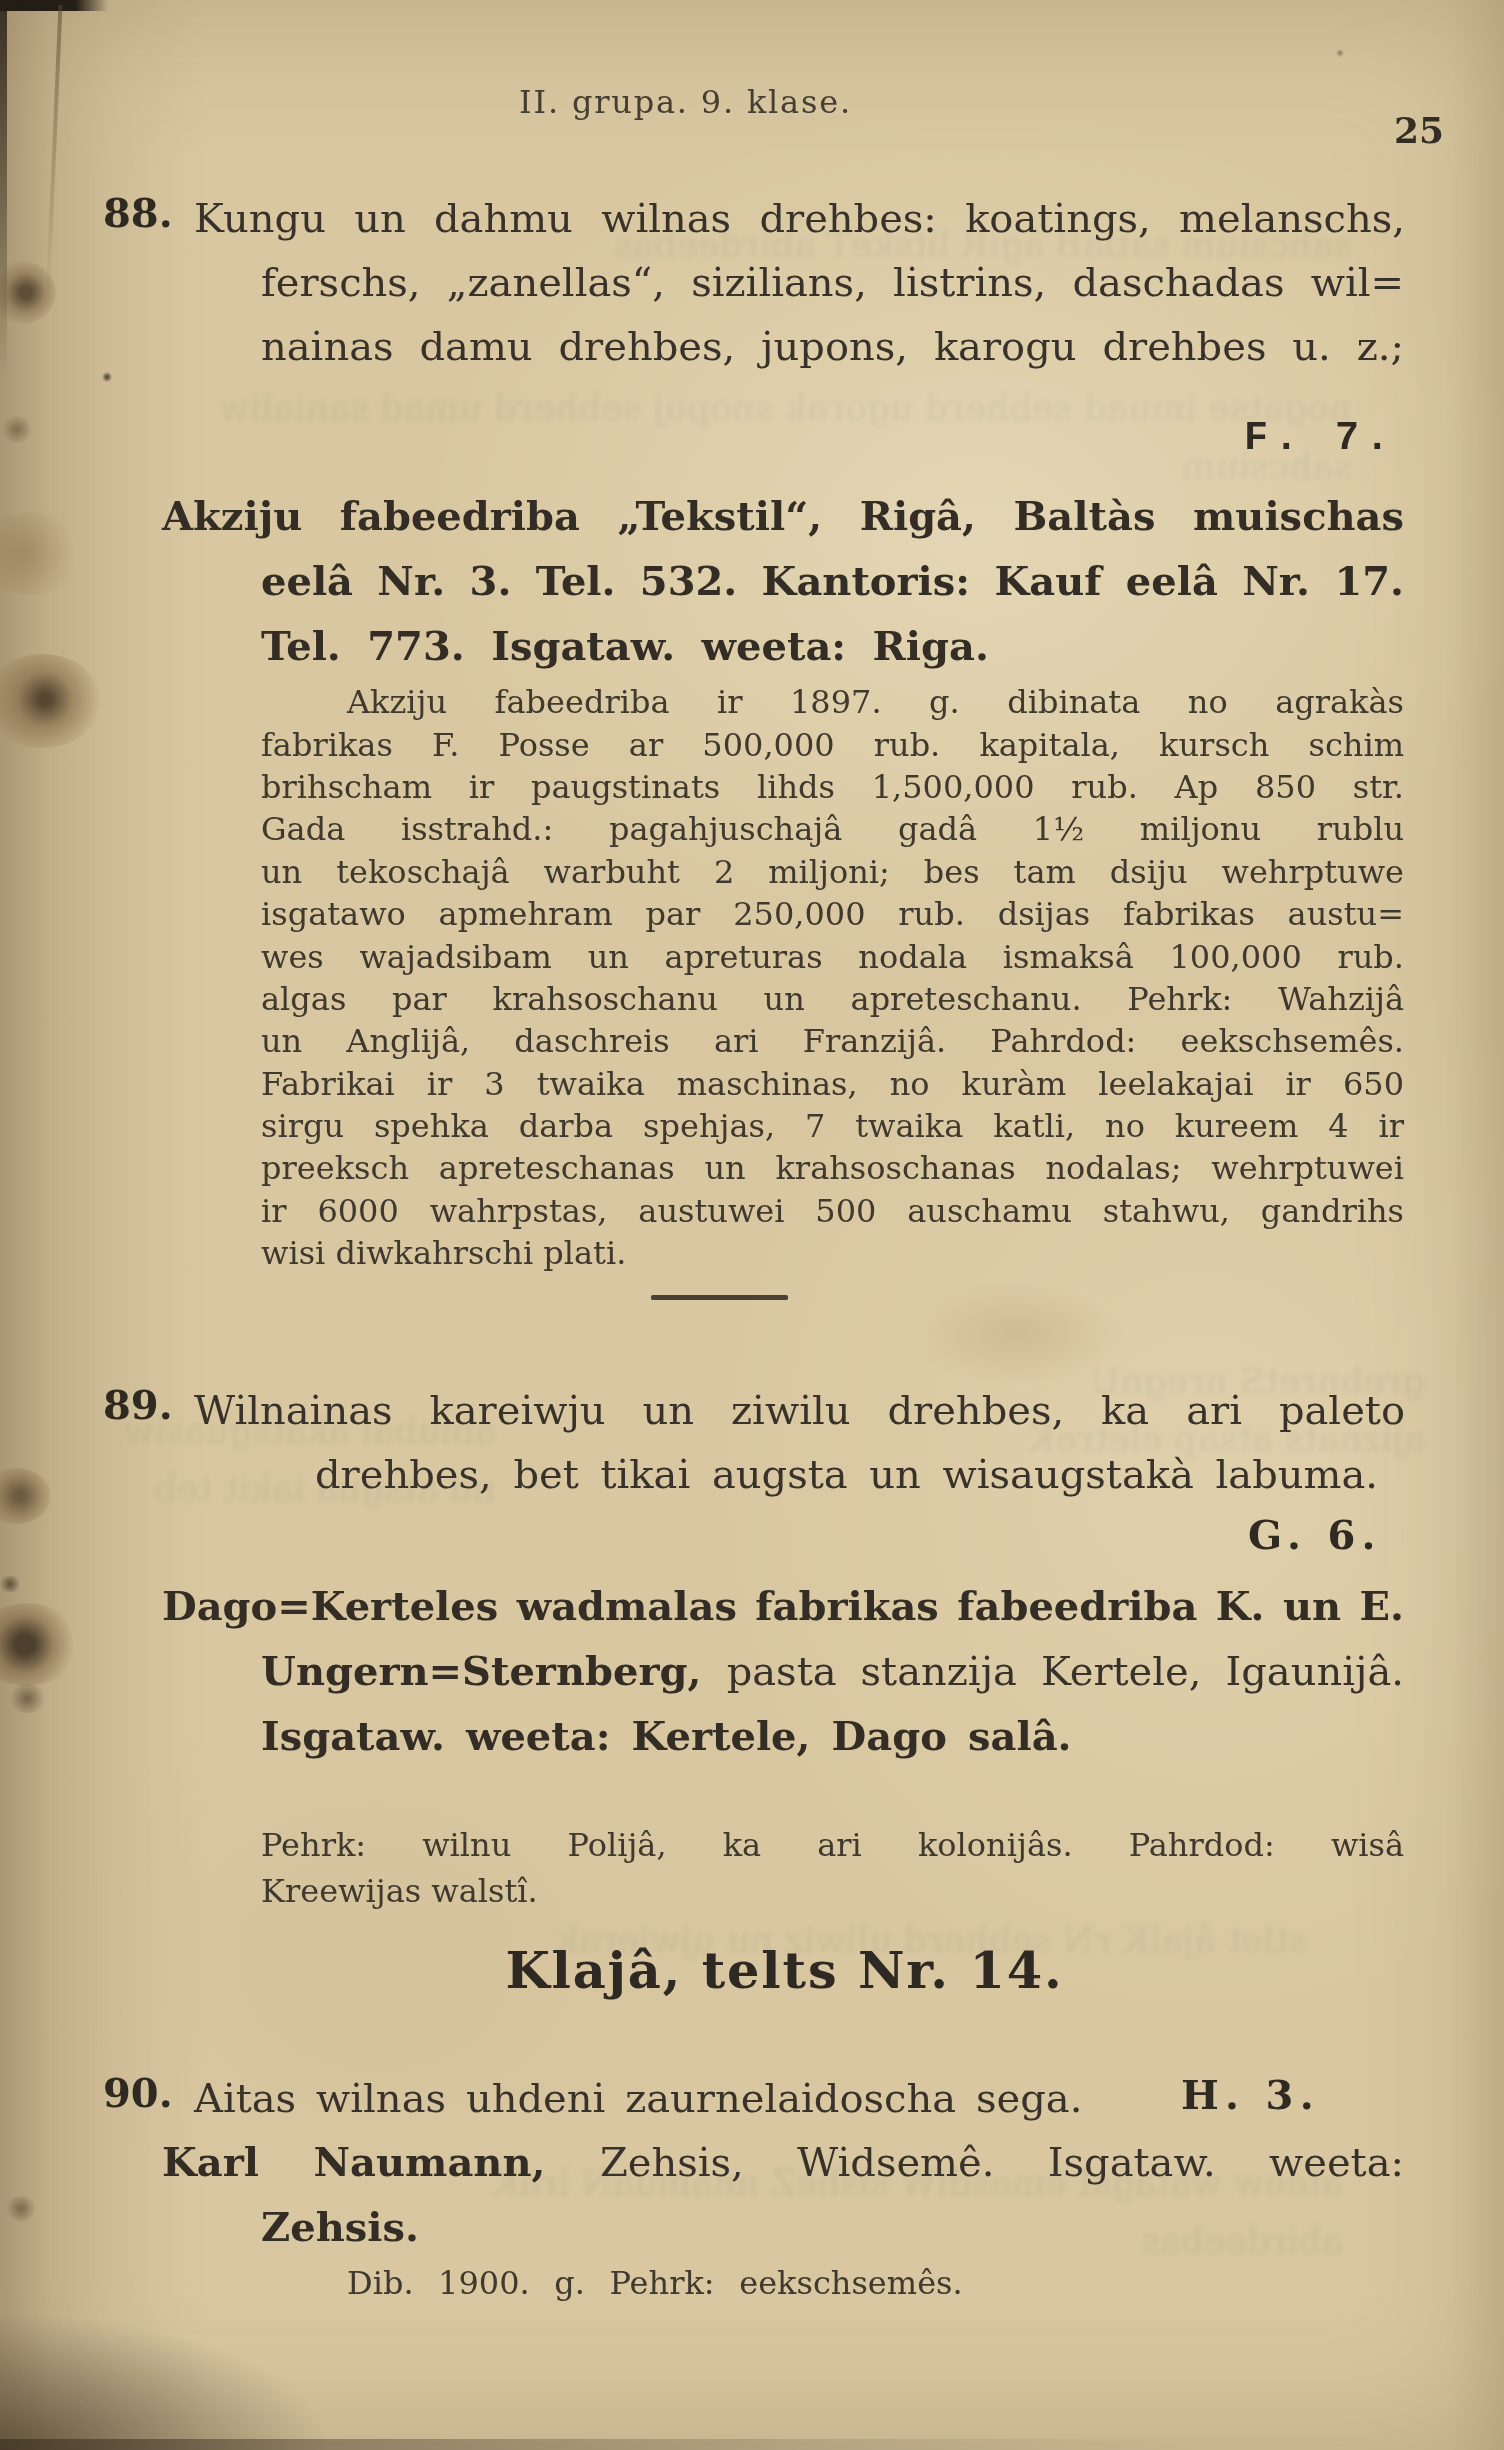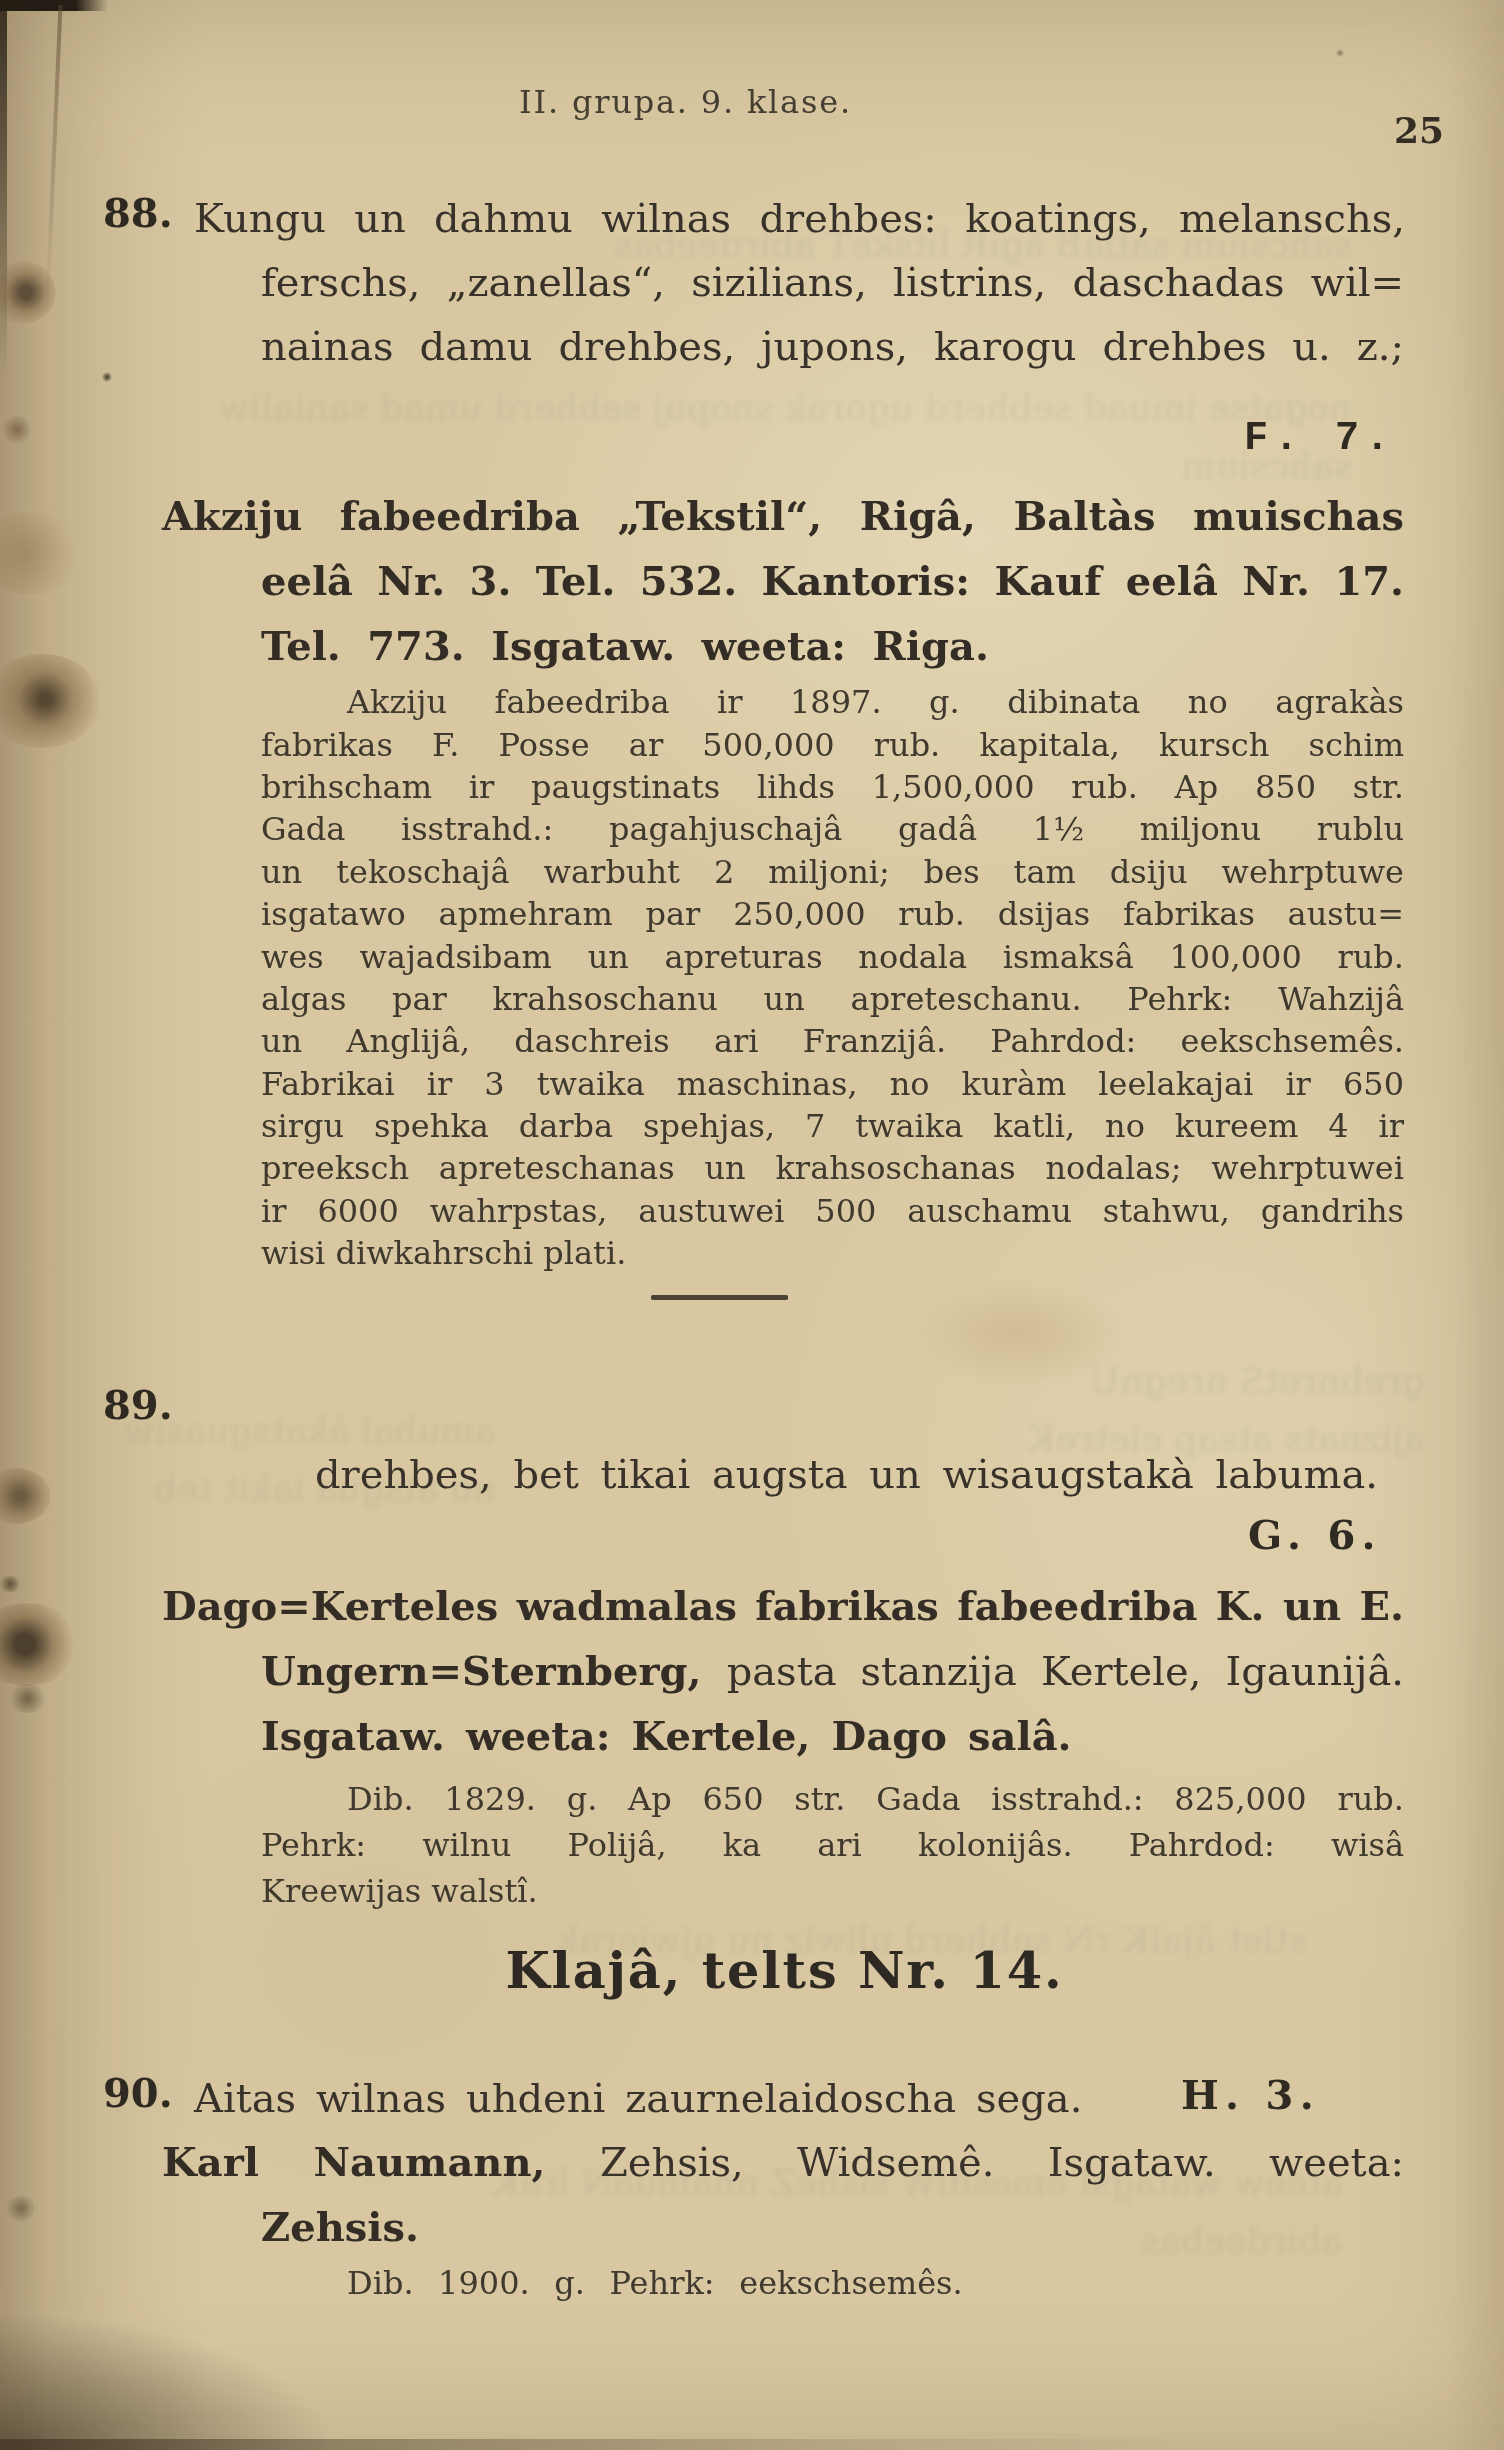--- a/index.html
+++ b/index.html
@@ -101,32 +101,32 @@
   <div class="line small just" style="left:261px;top:1021px;width:1143px;">un Anglijâ, daschreis ari Franzijâ. Pahrdod: eekschsemês.</div>
   <div class="line small just" style="left:261px;top:1064px;width:1143px;">Fabrikai ir 3 twaika maschinas, no kuràm leelakajai ir 650</div>
   <div class="line small just" style="left:261px;top:1106px;width:1143px;">sirgu spehka darba spehjas, 7 twaika katli, no kureem 4 ir</div>
   <div class="line small just" style="left:261px;top:1148px;width:1143px;">preeksch apreteschanas un krahsoschanas nodalas; wehrptuwei</div>
   <div class="line small just" style="left:261px;top:1191px;width:1143px;">ir 6000 wahrpstas, austuwei 500 auschamu stahwu, gandrihs</div>
   <div class="line small" style="left:261px;top:1233px;width:1143px;">wisi diwkahrschi plati.</div>
 
   <div class="rule" style="left:651px;top:1295px;width:137px;height:5.4px;"></div>
 
   <div class="line num" style="left:103px;top:1381px;">89.</div>
+  <div class="line body just" style="left:194px;top:1381px;width:1211px;">Wilnainas kareiwju un ziwilu drehbes, ka ari paleto</div>
   <div class="line body" style="left:315px;top:1445px;width:1089px;word-spacing:9px;">drehbes, bet tikai augsta un wisaugstakà labuma.</div>
 
   <div class="line label" style="left:1248px;top:1511px;">G. 6.</div>
 
   <div class="line body just firm" style="left:162px;top:1577px;width:1242px;">Dago=Kerteles wadmalas fabrikas fabeedriba K. un E.</div>
   <div class="line body just firm" style="left:261px;top:1642px;width:1143px;">
     <span>Ungern=Sternberg,</span>
     <span class="n">pasta stanzija Kertele, Igaunijâ.</span>
   </div>
   <div class="line body firm" style="left:261px;top:1707px;width:1143px;word-spacing:7.2px;">Isgataw. weeta: Kertele, Dago salâ.</div>
 
-  <div class="line small just" style="left:347px;top:1779px;width:1057px;">Dib. 1829. g. Ap 650 str. Gada isstrahd.: 825,000 rub.</div>
   <div class="line small just" style="left:261px;top:1825px;width:1143px;">Pehrk: wilnu Polijâ, ka ari kolonijâs. Pahrdod: wisâ</div>
   <div class="line small" style="left:261px;top:1871px;width:1143px;">Kreewijas walstî.</div>
 
   <div class="line heading" style="left:433px;top:1940px;width:703px;">Klajâ, telts Nr. 14.</div>
 
   <div class="line num" style="left:103px;top:2069px;">90.</div>
   <div class="line body" style="left:194px;top:2069px;width:992px;word-spacing:7.2px;">Aitas wilnas uhdeni zaurnelaidoscha sega.</div>
   <div class="line label" style="left:1181px;top:2071px;">H. 3.</div>
 
   <div class="line body just firm" style="left:162px;top:2133px;width:1242px;">

